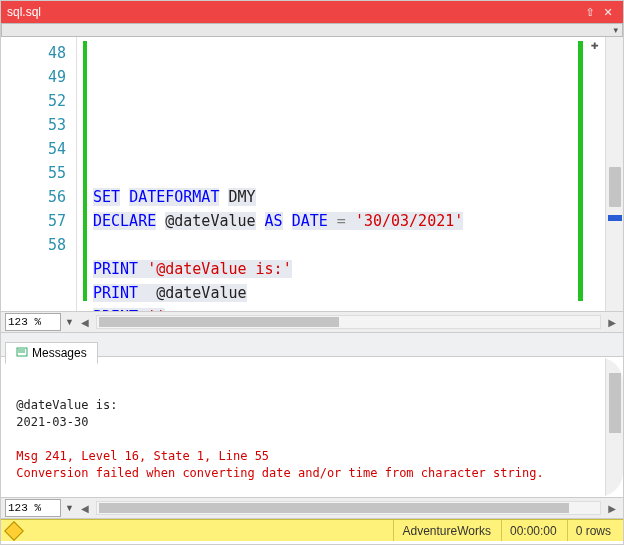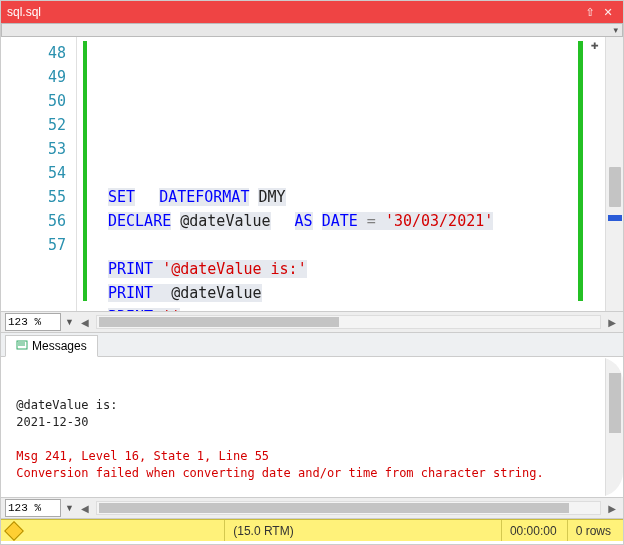--- a/index.html
+++ b/index.html
@@ -80,21 +80,21 @@
   }
   .code-bg-bar2 {
     position: absolute;
     right: 22px;
     top: 4px;
     width: 5px;
     background: #24c024;
     height: 260px;
   }
   .hl { background: #e6e9ef; }
-  .kw { color: #0000ff; margin-left: 15px; }
+  .kw { color: #0000ff; }
   .varname { color: #222; }
   .ty { color: #0000ff; }
   .op { color: #808080; }
   .str { color: #d40000; }
   .vscroll {
     width: 18px;
     background: #f0f0f0;
     border-left: 1px solid #ddd;
     position: relative;
   }
@@ -154,21 +154,21 @@
     align-items: flex-end;
   }
   .tabstrip .tab {
     background: #fff;
     border: 1px solid #ccc;
     border-bottom: 1px solid #fff;
     padding: 3px 10px;
     font-size: 12px;
     margin-left: 4px;
     position: relative;
-    top: 1px;
+    top: 8px;
     display: flex;
     align-items: center;
     gap: 4px;
   }
   .tabstrip .tabicon {
     width: 12px; height: 12px;
     display: inline-flex;
     align-items: center;
     justify-content: center;
   }
@@ -248,27 +248,27 @@
   <span class="spacer"></span>
   <span class="winbtn">⇧</span>
   <span class="winbtn">✕</span>
 </div>
 <div class="outer-dropbtn">▾</div>
 
 <div class="editor-area">
   <div class="gutter" id="gutter">
       <div>48</div>
       <div>49</div>
-      <div>50</div>
       <div>52</div>
       <div>53</div>
       <div>54</div>
       <div>55</div>
       <div>56</div>
       <div>57</div>
+      <div>58</div>
     </div>
   <div class="code" id="code">
     <div class="code-bg-bar"></div>
     <div class="code-bg-bar2"></div>
     <div class="split-line-bar">✚</div>
   <div>&nbsp;</div><div><span class="kw hl">SET</span><span> </span><span class="kw hl">DATEFORMAT</span><span> </span><span class="varname hl">DMY</span></div><div><span class="kw hl">DECLARE</span><span> </span><span class="varname hl">@dateValue</span><span> </span><span class="kw hl">AS</span><span> </span><span class="ty hl">DATE</span><span class="hl"> </span><span class="op hl">=</span><span class="hl"> </span><span class="str hl">'30/03/2021'</span></div><div>&nbsp;</div><div><span class="kw hl">PRINT</span><span class="hl"> </span><span class="str hl">'@dateValue is:'</span></div><div><span class="kw hl">PRINT</span><span class="hl">  </span><span class="varname hl">@dateValue</span></div><div><span class="kw hl">PRINT</span><span class="hl"> </span><span class="str hl">''</span></div></div>
   <div class="vscroll">
     <div class="thumb" style="top:130px;height:40px"></div>
     <div class="blue-caret" style="top:178px;right:1px"></div>
   </div>
@@ -291,35 +291,35 @@
           <rect x="1" y="1" width="10" height="8" fill="none" stroke="#3a6" stroke-width="1"></rect>
           <line x1="2" y1="3" x2="9" y2="3" stroke="#3a6"></line>
           <line x1="2" y1="5" x2="9" y2="5" stroke="#3a6"></line>
         </svg>
     </span>
     <span>Messages</span>
   </div>
 </div>
 
 <div class="messages-body" id="messages">
-  <div> @dateValue is:</div><div> 2021-12-30</div><div>&nbsp;</div><div class="err"> Msg 241, Level 16, State 1, Line 55</div><div class="err"> Conversion failed when converting date and/or time from character string.</div><div>&nbsp;</div><div class="msg-vscroll">
+  <div> @dateValue is:</div><div> 2021-03-30</div><div>&nbsp;</div><div class="err"> Msg 241, Level 16, State 1, Line 55</div><div class="err"> Conversion failed when converting date and/or time from character string.</div><div>&nbsp;</div><div class="msg-vscroll">
     <div class="thumb"></div>
   </div>
 </div>
 
 <div class="zoom-row">
   <input class="zoom-box" value="123 %" style="">
   <span style="font-size:9px;color:#555">▼</span>
   <span class="arrow">◀</span>
   <div class="hscroll">
     <div class="hthumb" style="width:470px"></div>
   </div>
   <span class="arrow">▶</span>
 </div>
 
 <div class="statusbar">
   <div class="warn-icon"></div>
   <div class="spacer"></div>
-  <div class="cell">(15.0 RTM)</div>
   <div class="spacer"></div>
+  <div class="cell">AdventureWorks</div>
   <div class="cell">00:00:00</div>
   <div class="cell">0 rows</div>
 </div>
 
 </body></html>

